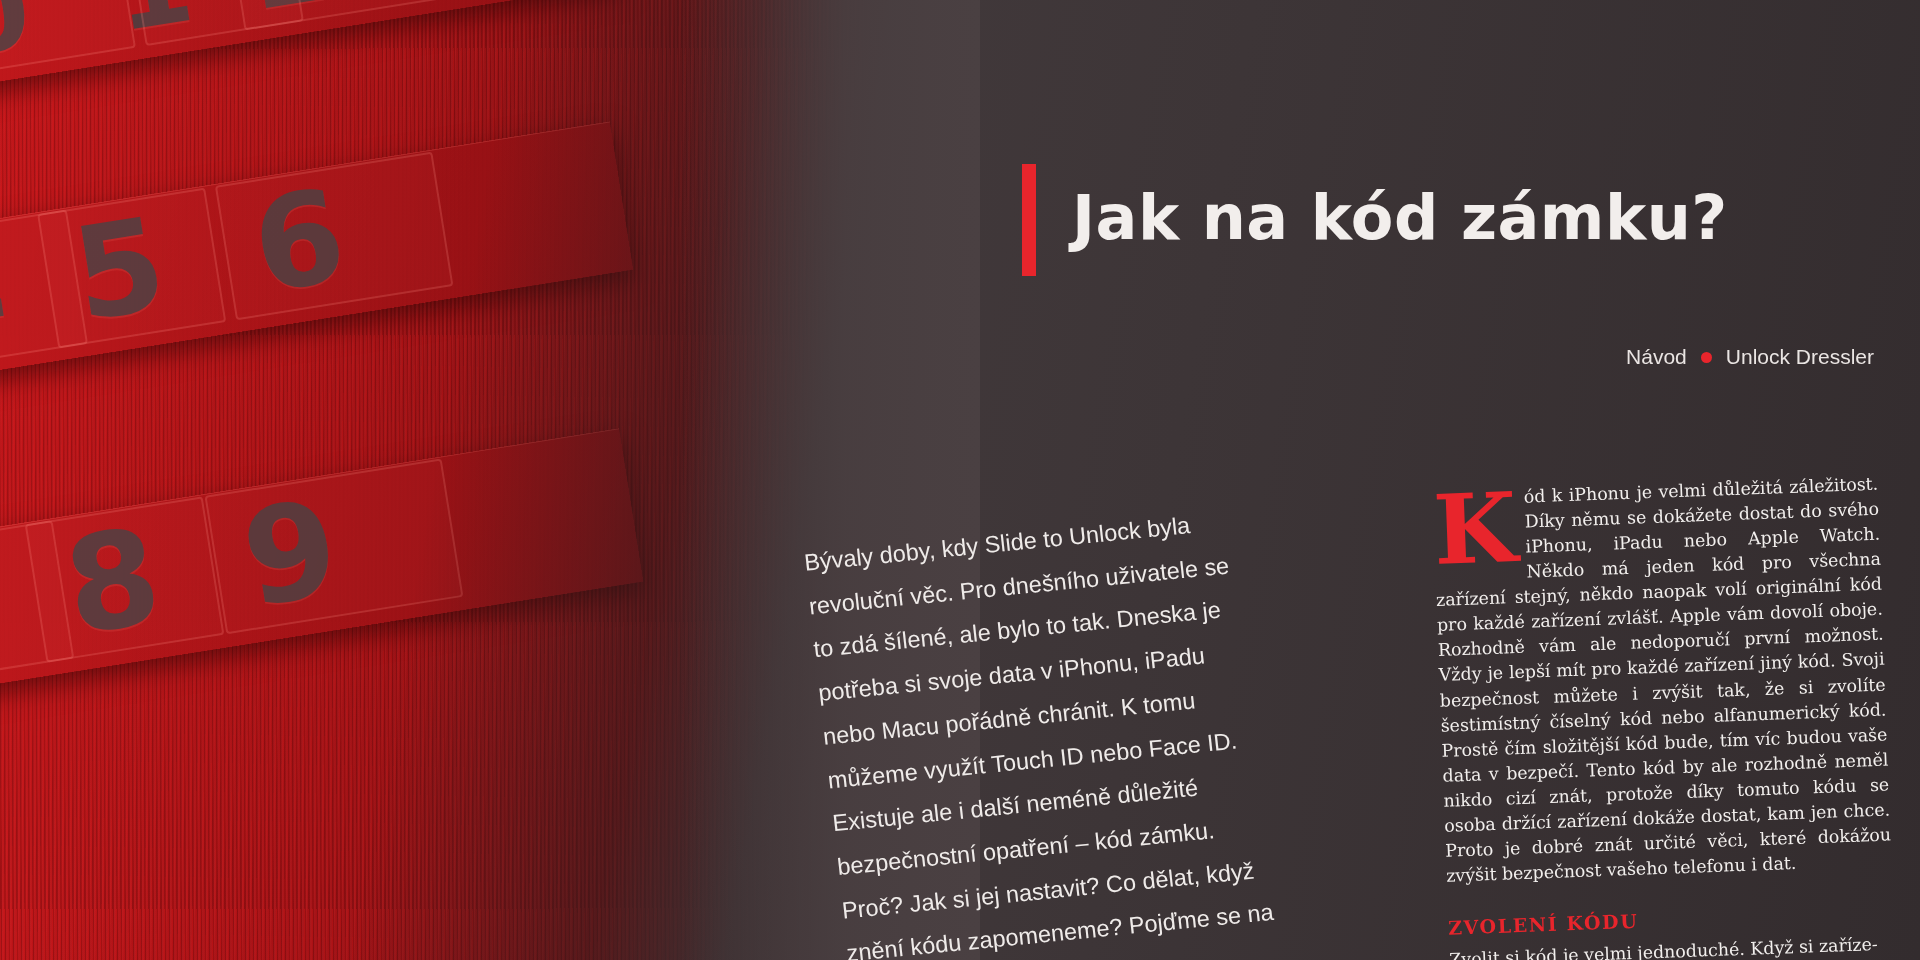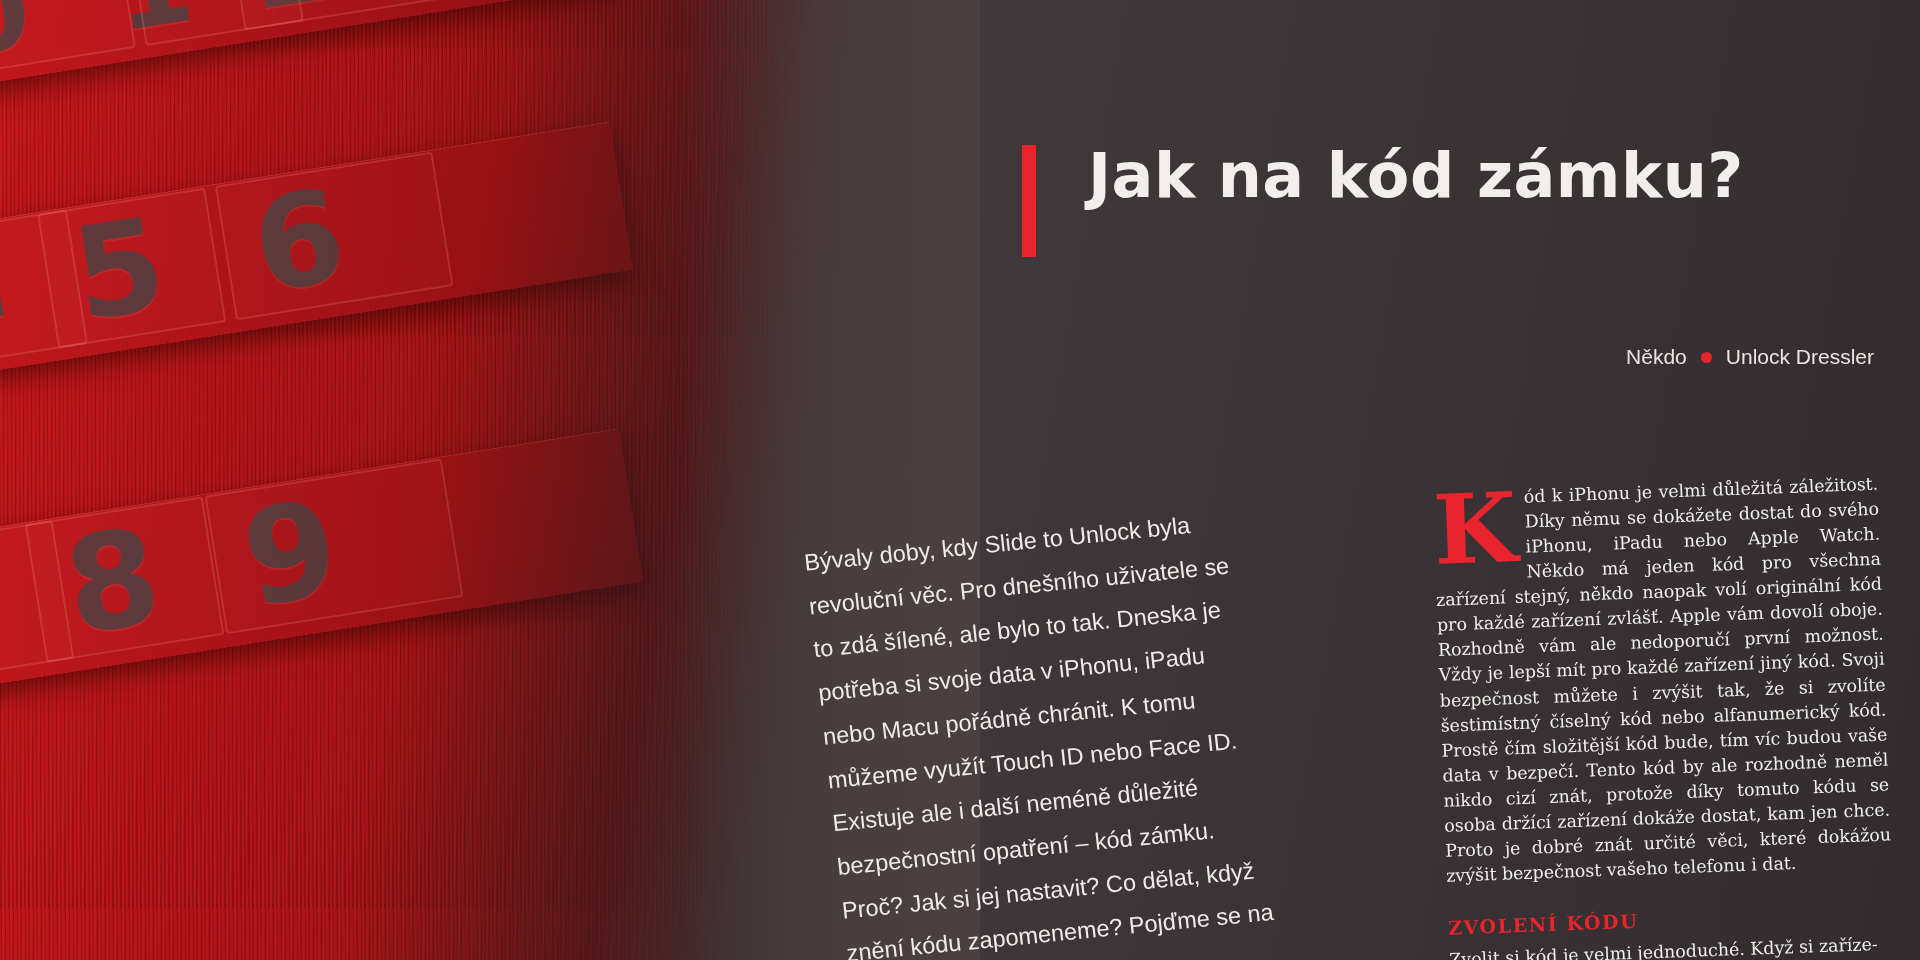--- a/index.html
+++ b/index.html
@@ -92,24 +92,24 @@
     position: absolute;
     right: 0; top: 0; bottom: 0;
     width: 300px;
     background: linear-gradient(90deg, rgba(74,64,66,0) 0%, rgba(74,64,66,0.85) 55%, rgba(74,64,66,1) 100%);
   }
 
   
   .headline-wrap {
     position: absolute;
     left: 1022px;
-    top: 139px;
+    top: 158px;
     display: flex;
-    align-items: flex-start;
-    gap: 52px;
+    align-items: center;
+    gap: 36px;
   }
   .headline-bar {
     width: 14px;
     height: 112px;
     background: #e8252c;
     margin-top: 6px;
   }
   .headline {
     color: #f2eeec;
     font-size: 62px;
@@ -234,21 +234,21 @@
     <div class="photo-shade"></div>
     <div class="photo-edge"></div>
   </div>
 
   <div class="headline-wrap">
     <div class="headline-bar"></div>
     <h1 class="headline">Jak na kód zámku?</h1>
   </div>
 
   <div class="byline">
-    <span>Někdo</span>
+    <span>Návod</span>
     <span class="dot"></span>
     <span>Unlock Dressler</span>
   </div>
 
   <div class="intro">Bývaly doby, kdy Slide to Unlock byla revoluční věc. Pro dnešního uživatele se to zdá šílené, ale bylo to tak. Dneska je potřeba si svoje data v iPhonu, iPadu nebo Macu pořádně chránit. K tomu můžeme využít Touch ID nebo Face ID. Existuje ale i další neméně důležité bezpečnostní opatření – kód zámku. Proč? Jak si jej nastavit? Co dělat, když znění kódu zapomeneme? Pojďme se na to podívat pěkně popořadě.</div>
 
   <div class="clipmask">
     <div class="body-col" style="position:absolute;left:32px;top:18px;">
       <p>
         <span class="dropcap">K</span><span>ód k iPhonu je velmi důležitá záležitost. Díky němu se dokážete dostat do svého iPhonu, iPadu nebo Apple Watch. Někdo má jeden kód pro všechna zařízení stejný, někdo naopak volí originální kód pro každé zařízení zvlášť. Apple vám dovolí oboje. Rozhodně vám ale nedoporučí první možnost. Vždy je lepší mít pro každé zařízení jiný kód. Svoji bezpečnost můžete i zvýšit tak, že si zvolíte šestimístný číselný kód nebo alfanumerický kód. Prostě čím složitější kód bude, tím víc budou vaše data v bezpečí. Tento kód by ale rozhodně neměl nikdo cizí znát, protože díky tomuto kódu se osoba držící zařízení dokáže dostat, kam jen chce. Proto je dobré znát určité věci, které dokážou zvýšit bezpečnost vašeho telefonu i dat.</span>

